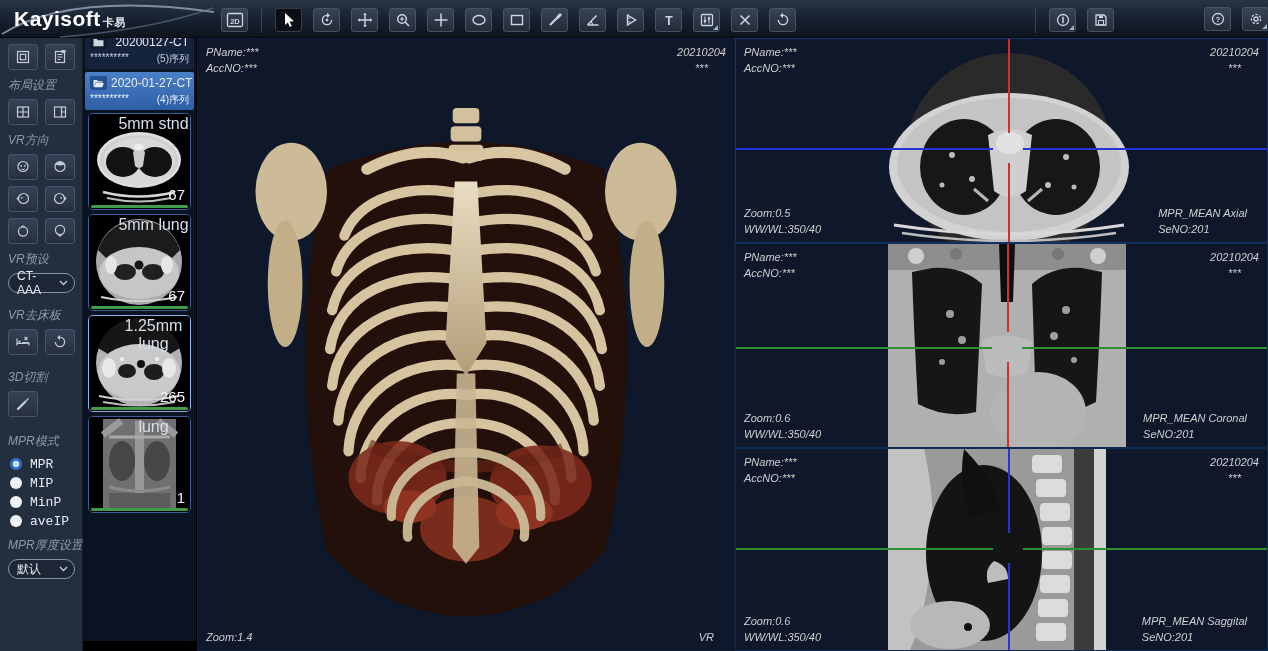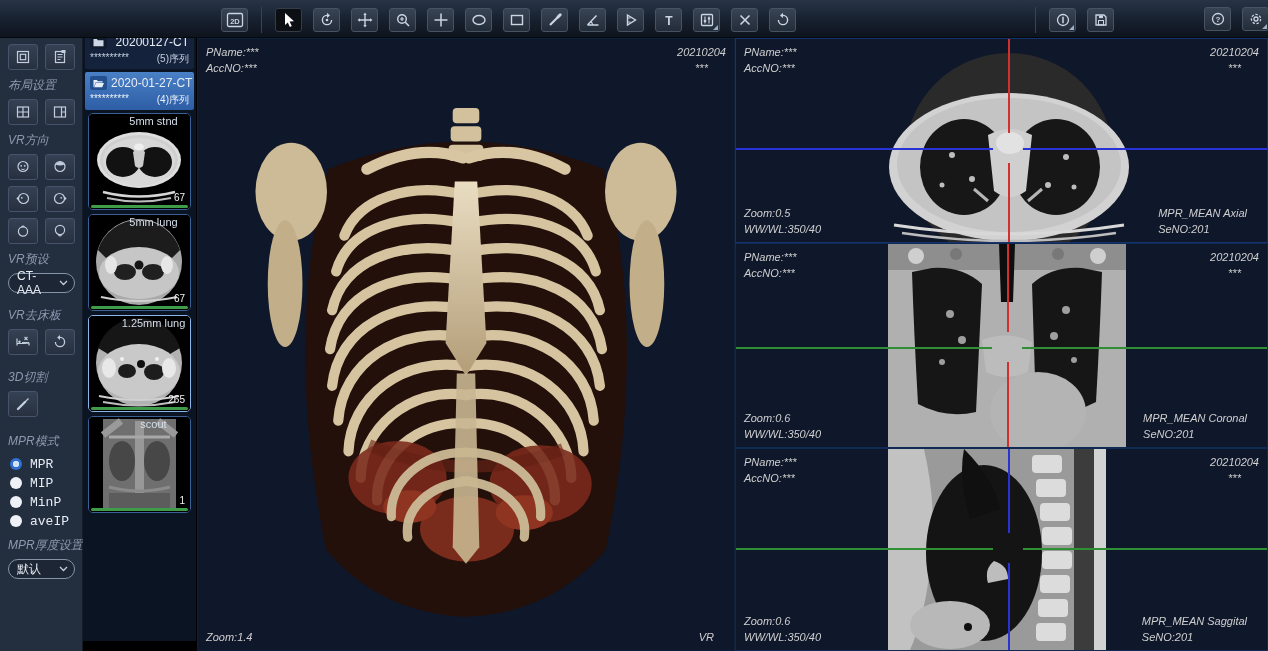--- a/index.html
+++ b/index.html
@@ -60,22 +60,22 @@
   .study-title { flex:1; text-align:right; color:#e7edf5; font-size:12px; white-space:nowrap; }
   .study-row2 { display:flex; justify-content:space-between; margin-top:3px;
     color:#c3cede; font-size:10px; }
   .study.selected .study-row2 { color:#eaf0f8; }
 
   .thumb { position:relative; width:103px; height:97px; margin:3px auto 4px auto;
     border:1px solid #3c5f95; border-radius:5px; background:#000; overflow:hidden;
     cursor:pointer; }
   .thumb.selected { border-color:#8db4e8; }
   .thumb-label { position:absolute; top:1px; left:0; right:0; text-align:center;
-    color:#d6dfec; font-size:11px; z-index:2;margin-left:28px; }
-  .thumb-num { position:absolute; right:5px; bottom:6px; color:#f2f2f2; font-size:10px; z-index:2; }
+    color:#d6dfec; font-size:16px; z-index:2;margin-left:28px; }
+  .thumb-num { position:absolute; right:5px; bottom:6px; color:#f2f2f2; font-size:15px; z-index:2; }
   .thumb-bar { position:absolute; left:2px; right:2px; bottom:1px; height:3px;
     background:#3f9d4a; border-radius:2px; z-index:2; }
   .thumb svg { position:absolute; left:0; top:0; }
 
   
   .viewport { position:absolute; background:#0f172a; overflow:hidden;font-style:italic; }
   #vp-vr { left:197px; top:38px; width:538px; height:613px; border:1px solid #0d1f3a; }
   #vp-axial { left:735px; top:38px; width:533px; height:205px; border:1px solid #16346b; }
   #vp-coronal { left:735px; top:243px; width:533px; height:205px; border:1px solid #102a56; }
   #vp-sagittal { left:735px; top:448px; width:533px; height:203px; border:1px solid #102a56; }
@@ -95,20 +95,29 @@
 
   .vp-center { position:absolute; inset:0; display:flex; align-items:center;
     justify-content:center; }
 </style>
 </head>
 <body>
 
 <div id="app">
 
   <div id="header">
+    <div id="logo-zone">
+      <svg class="swoosh" width="215" height="38" viewBox="0 0 215 38">
+        <path d="M2 34 Q70 -8 214 12" stroke="#98a5b8" stroke-width="2" fill="none" opacity="0.8"></path>
+        <path d="M60 37 Q150 30 213 8" stroke="#6d7a8d" stroke-width="1.4" fill="none" opacity="0.6"></path>
+      </svg>
+      <div id="logo-text">
+        <span>Kayisoft</span><span class="suffix">卡易</span>
+      </div>
+    </div>
 
     <div class="tb-group" style="left:221px;">
       <div class="tb-btn">
         <svg width="18" height="16" viewBox="0 0 18 16">
           <rect x="1.5" y="1.5" width="15" height="13" rx="1.5" fill="none" stroke="#ccd5e2" stroke-width="1.3"></rect>
           <text x="9" y="11.5" text-anchor="middle" font-size="7.5" font-weight="bold" fill="#ccd5e2">2D</text>
         </svg>
       </div>
       <div class="tb-divider"></div>
       <div class="tb-btn active">
@@ -461,21 +470,21 @@
         <rect width="101" height="95" fill="#000"></rect>
         <rect x="14" y="2" width="73" height="91" fill="#6f6f6f"></rect>
         <path d="M14 18 L32 4 M87 18 L69 4" stroke="#9a9a9a" stroke-width="7"></path>
         <rect x="46" y="4" width="9" height="88" fill="#989898"></rect>
         <ellipse cx="33" cy="44" rx="13" ry="20" fill="#474747"></ellipse>
         <ellipse cx="68" cy="44" rx="13" ry="20" fill="#474747"></ellipse>
         <path d="M20 20 H81" stroke="#a8a8a8" stroke-width="3"></path>
         <path d="M20 70 Q50 78 81 70" stroke="#8b8b8b" stroke-width="3" fill="none"></path>
         <rect x="20" y="76" width="61" height="17" fill="#5c5c5c"></rect>
       </svg>
-      <div class="thumb-label">scout</div>
+      <div class="thumb-label">lung</div>
       <div class="thumb-num">1</div>
       <div class="thumb-bar"></div>
     </div>
   </div>
 
   <div class="viewport" id="vp-vr">
     <div class="vp-center">
       <svg width="440" height="556" viewBox="0 0 430 544">
         <defs>
           <linearGradient id="bone" x1="0" y1="0" x2="0" y2="1">

